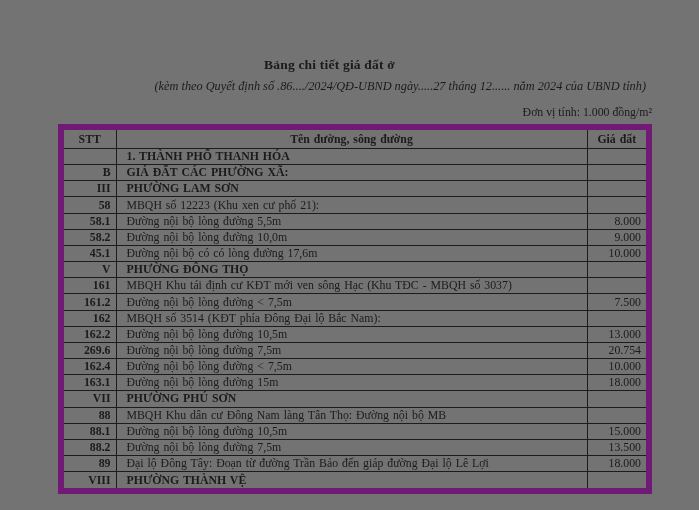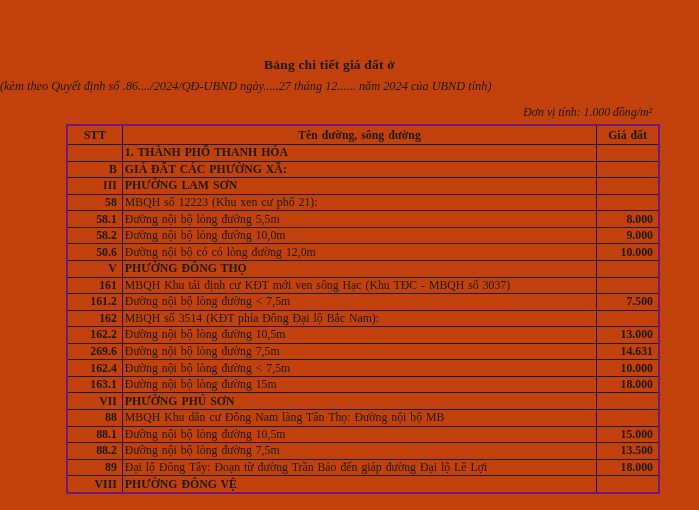--- a/index.html
+++ b/index.html
@@ -1,78 +1,76 @@
 <!DOCTYPE html>
 <html><head>
 <meta charset="utf-8">
 <style>
   html, body { margin:0; padding:0; background:#ffffff; }
   .page {
     position: relative;
     width: 699px;
     height: 510px;
-    background: #c2410c;
+    background: #737373;
     overflow: hidden;
     font-family: "Liberation Serif", "DejaVu Serif", serif;
     color: #1b1b1b;
   }
   .doc-title {
     position: absolute;
     top: 57px; left: 0; right: 40px;
     text-align: center;
     font-size: 13.5px;
     font-weight: bold;
     letter-spacing: 0.2px;
   }
   .doc-subtitle {
     position: absolute;
-    top: 79px; left: 0; right: 40px;
-    text-align: left;
+    top: 79px; left: 0; right: 53px;
+    text-align: right;
     font-style: italic;
     font-size: 12.3px;
   }
   .unit-note {
     position: absolute;
     top: 105px;
     right: 47px;
-    font-style: italic;
     font-size: 11.8px;
   }
   table.price-table {
     position: absolute;
     left: 58px;
     top: 124px;
     width: 594px;
     height: 370px;
     border-collapse: collapse;
     table-layout: fixed;
-    border: 2px solid #701a75;
-    margin-left: 8px;
+    border: 6px solid #701a75;
   }
   .price-table th, .price-table td {
     border: 1px solid #1c1c1c;
     font-size: 11.8px;
     line-height: 1.1;
     padding: 0 4px;
     overflow: hidden;
     white-space: nowrap;
     word-spacing: 1px;
   }
   .price-table th {
     font-weight: bold;
     text-align: center;
     height: 16px;
     padding: 1px 2px;
   }
   .col-stt   { width: 55px; }
   .col-name  { width: 471px; }
   .col-price { width: 62px; }
   td.cell-stt   { text-align: right; padding-right: 5px; font-weight: bold; }
-  td.cell-name  { text-align: left;  padding-left: 2px; }
-  td.cell-price { text-align: right; padding-right: 5px; font-weight: bold; }
+  td.cell-name  { text-align: left;  padding-left: 10px; }
+  td.cell-price { text-align: right; padding-right: 5px; }
   tr.section td { font-weight: bold; }
 </style>
 </head>
 <body>
 
 <div class="page">
 
   <div class="doc-title">Bảng chi tiết giá đất ở</div>
 
   <div class="doc-subtitle">(kèm theo Quyết định số .86..../2024/QĐ-UBND ngày.....27 tháng 12...... năm 2024 của UBND tỉnh)</div>
@@ -117,22 +115,22 @@
       <td class="cell-stt">58.1</td>
       <td class="cell-name">Đường nội bộ lòng đường 5,5m</td>
       <td class="cell-price">8.000</td>
     </tr>
         <tr>
       <td class="cell-stt">58.2</td>
       <td class="cell-name">Đường nội bộ lòng đường 10,0m</td>
       <td class="cell-price">9.000</td>
     </tr>
         <tr>
-      <td class="cell-stt">50.6</td>
-      <td class="cell-name">Đường nội bộ có có lòng đường 12,0m</td>
+      <td class="cell-stt">45.1</td>
+      <td class="cell-name">Đường nội bộ có có lòng đường 17,6m</td>
       <td class="cell-price">10.000</td>
     </tr>
         <tr class="section">
       <td class="cell-stt">V</td>
       <td class="cell-name">PHƯỜNG ĐÔNG THỌ</td>
       <td class="cell-price"></td>
     </tr>
         <tr>
       <td class="cell-stt">161</td>
       <td class="cell-name">MBQH Khu tái định cư KĐT mới ven sông Hạc (Khu TĐC - MBQH số 3037)</td>
@@ -149,21 +147,21 @@
       <td class="cell-price"></td>
     </tr>
         <tr>
       <td class="cell-stt">162.2</td>
       <td class="cell-name">Đường nội bộ lòng đường 10,5m</td>
       <td class="cell-price">13.000</td>
     </tr>
         <tr>
       <td class="cell-stt">269.6</td>
       <td class="cell-name">Đường nội bộ lòng đường 7,5m</td>
-      <td class="cell-price">14.631</td>
+      <td class="cell-price">20.754</td>
     </tr>
         <tr>
       <td class="cell-stt">162.4</td>
       <td class="cell-name">Đường nội bộ lòng đường &lt; 7,5m</td>
       <td class="cell-price">10.000</td>
     </tr>
         <tr>
       <td class="cell-stt">163.1</td>
       <td class="cell-name">Đường nội bộ lòng đường 15m</td>
       <td class="cell-price">18.000</td>
@@ -188,19 +186,19 @@
       <td class="cell-name">Đường nội bộ lòng đường 7,5m</td>
       <td class="cell-price">13.500</td>
     </tr>
         <tr>
       <td class="cell-stt">89</td>
       <td class="cell-name">Đại lộ Đông Tây: Đoạn từ đường Trần Bảo đến giáp đường Đại lộ Lê Lợi</td>
       <td class="cell-price">18.000</td>
     </tr>
         <tr class="section">
       <td class="cell-stt">VIII</td>
-      <td class="cell-name">PHƯỜNG ĐÔNG VỆ</td>
+      <td class="cell-name">PHƯỜNG THÀNH VỆ</td>
       <td class="cell-price"></td>
     </tr>
       </tbody>
   </table>
 
 </div>
 
 </body></html>

